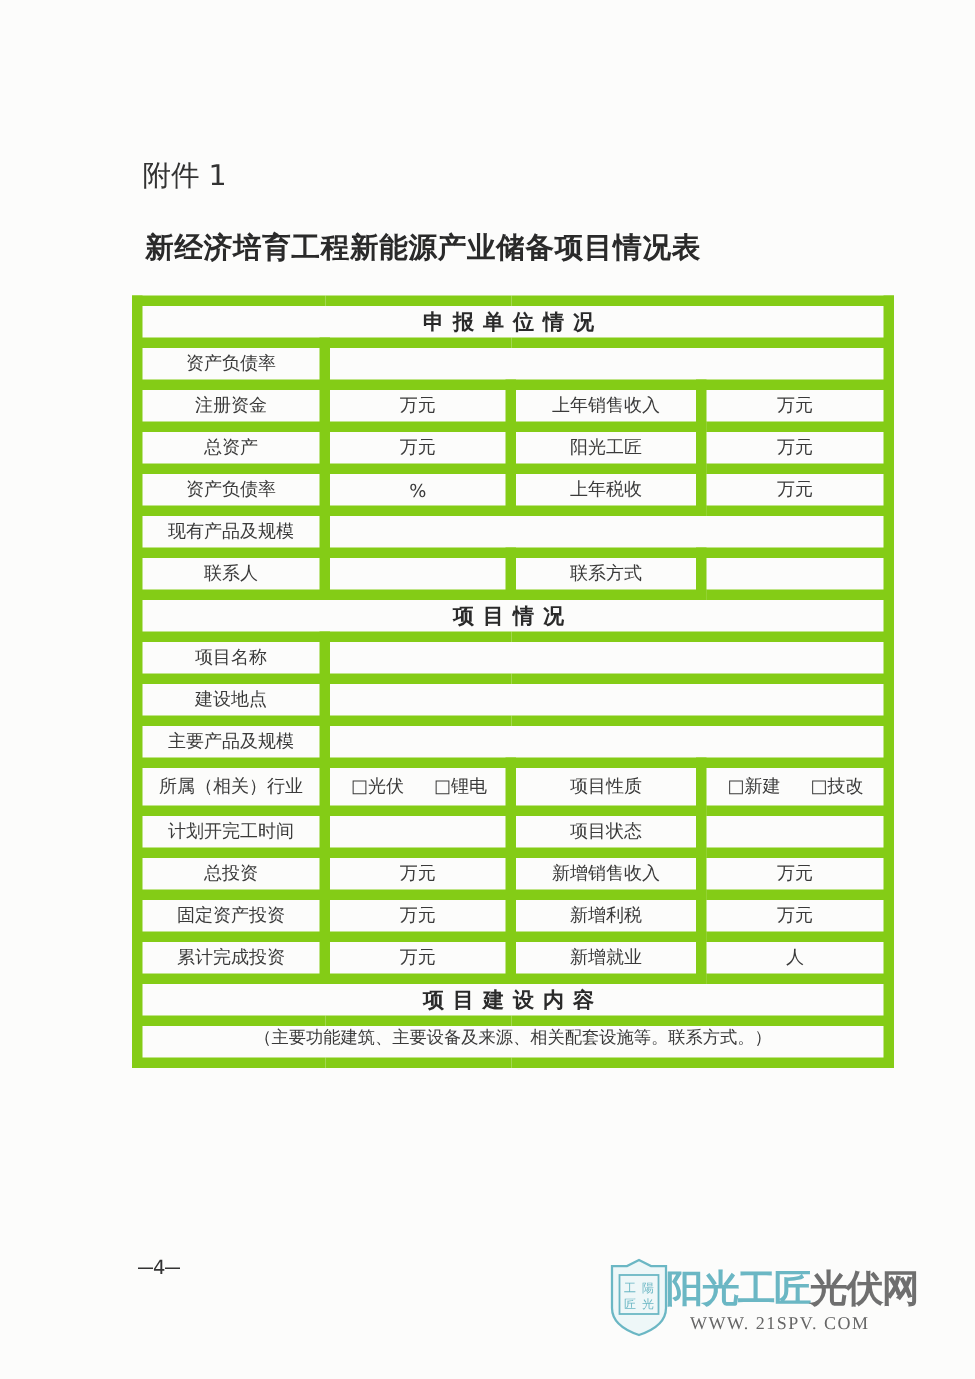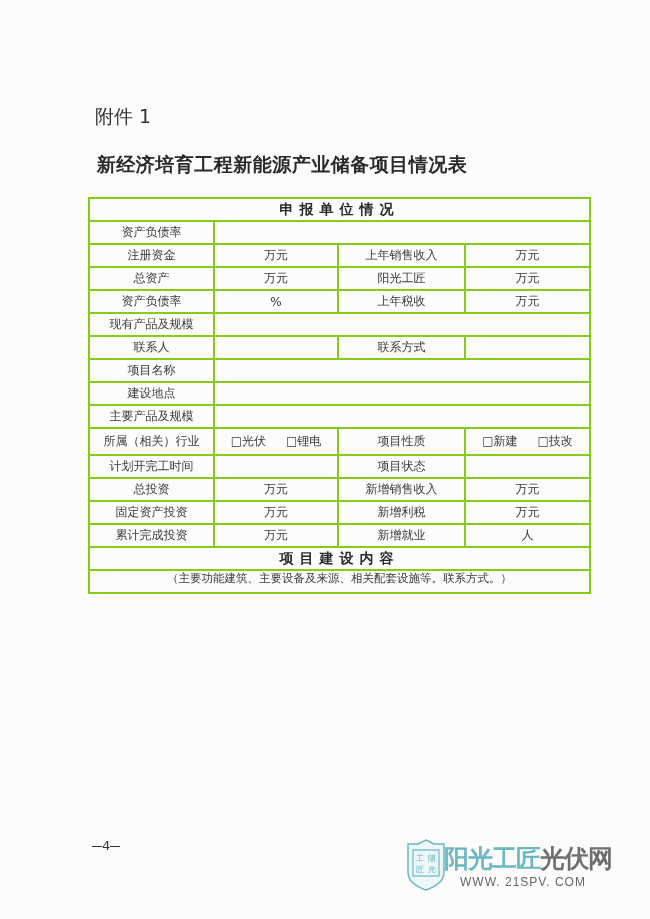--- a/index.html
+++ b/index.html
@@ -17,21 +17,21 @@
     position: absolute; left: 0; width: 554px; top: 152px; text-align: center;
     font-family: "DejaVu Serif", serif; font-size: 19px; font-weight: bold;
     color: #2a2a2a; letter-spacing: 0.5px; padding-left: 10px; box-sizing: border-box;
   }
   table.form {
     position: absolute; left: 88px; top: 197px;
     width: 501px; border-collapse: collapse; table-layout: fixed;
     font-size: 12px; color: #3a3a3a;
   }
   table.form td {
-    border: 2px solid #84cc16; padding: 0 4px; height: 21px;
+    border: 7px solid #84cc16; padding: 0 4px; height: 21px;
     text-align: center; overflow: hidden; white-space: nowrap;
   }
   td.sec {
     font-size: 14px; font-weight: bold; letter-spacing: 6px; color: #2a2a2a;
   }
   td.unit { text-align: right; }
   td.tall { height: 42px; }
   td.note { text-align: left; vertical-align: top; height: 193px; padding-top: 3px; font-size: 11.5px; }
   .chk { display: inline-block; margin: 4px 10px; }
   .page-num {
@@ -41,21 +41,21 @@
   .wm { position: absolute; left: 404px; top: 838px; width: 240px; height: 58px; }
   .shield {
     position: absolute; left: 0; top: 0; width: 44px; height: 54px;
   }
   .wm-name {
     position: absolute; left: 40px; top: 4px; font-size: 25px; font-weight: bold; letter-spacing: -1px;
   }
   .wm-name .a { color: #6bb7c4; }
   .wm-name .b { color: #6f6f6f; }
   .wm-url {
-    position: absolute; left: 56px; top: 37px; font-family: Liberation Sans, sans-serif;
+    position: absolute; left: 56px; top: 37px; font-family: Liberation Serif, serif;
     font-size: 12px; color: #666; letter-spacing: 1px;
   }
 </style>
 </head>
 <body>
 
 <div class="attach">附件 1</div>
 <div class="title">新经济培育工程新能源产业储备项目情况表</div>
 
 <table class="form">
@@ -93,20 +93,23 @@
   </tr>
   <tr>
     <td class="tall">现有产品及规模</td>
     <td colspan="3" class="tall"></td>
   </tr>
   <tr>
     <td>联系人</td>
     <td></td>
     <td>联系方式</td>
     <td></td>
+  </tr>
+  <tr>
+    <td colspan="4" class="sec">项目情况</td>
   </tr>
   <tr>
     <td>项目名称</td>
     <td colspan="3"></td>
   </tr>
   <tr>
     <td>建设地点</td>
     <td colspan="3"></td>
   </tr>
   <tr>

